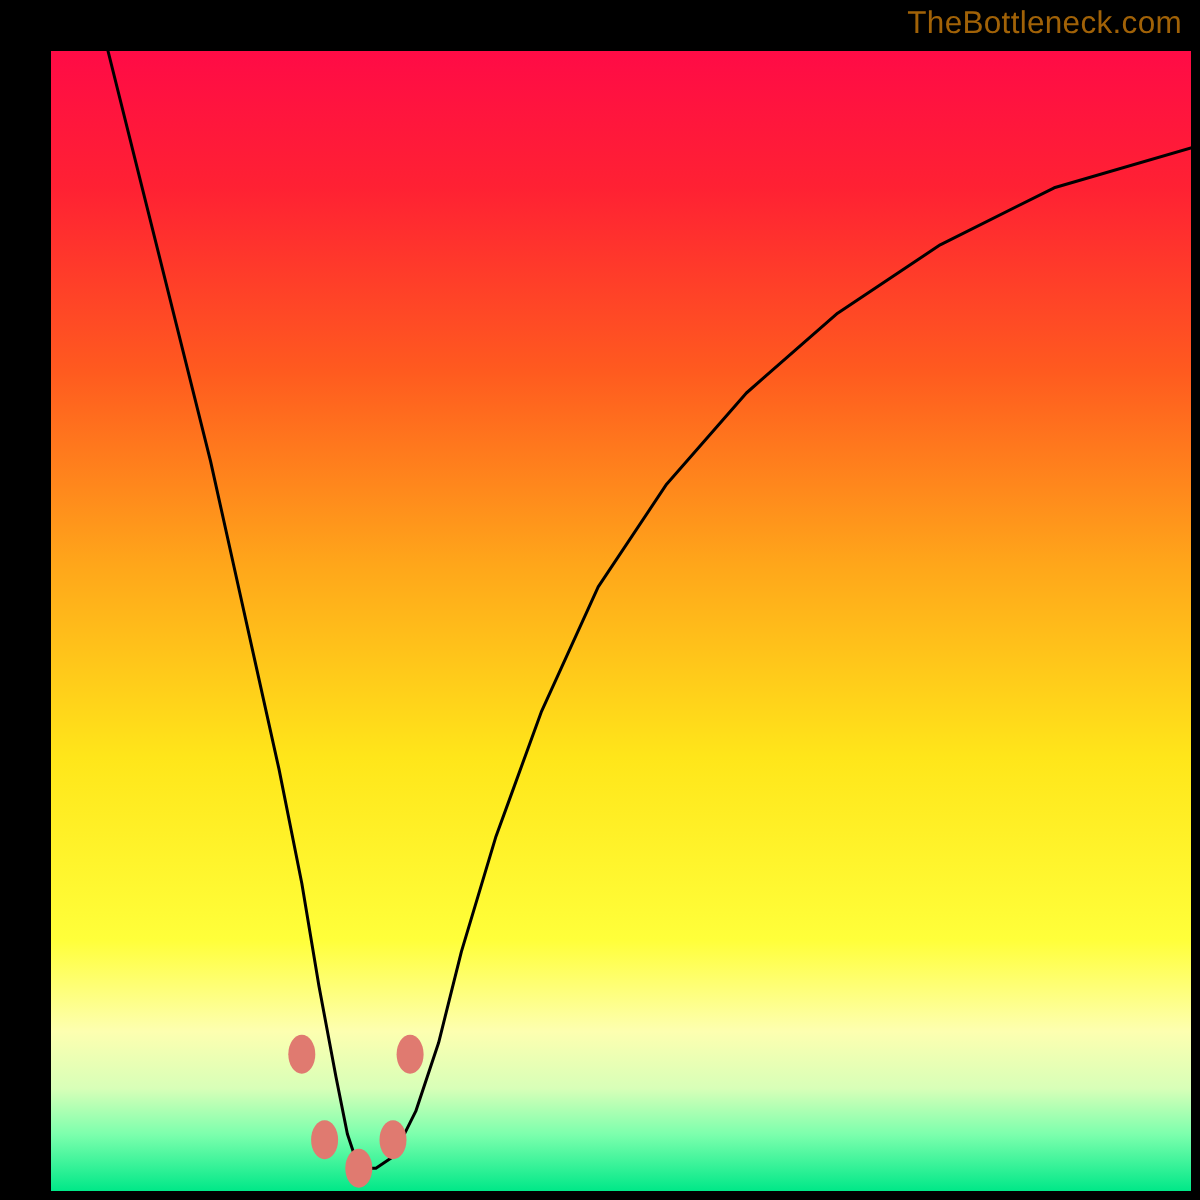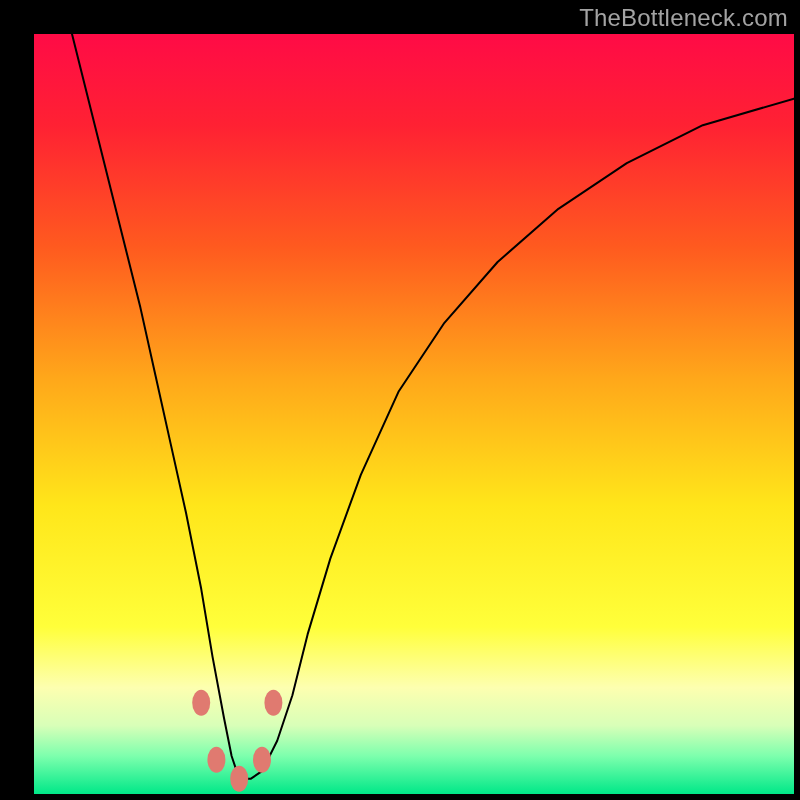--- a/index.html
+++ b/index.html
@@ -16,22 +16,22 @@
     left: 0;
     top: 0;
     width: 800px;
     height: 800px;
     background: #000;
   }
   .watermark {
     position: absolute;
     top: 4px;
     right: 12px;
-    color: #a3a3a3;
-    font-size: 24px;
+    color: #a16207;
+    font-size: 21px;
     font-weight: 500;
     letter-spacing: 0.2px;
     z-index: 10;
   }
   .plot {
     position: absolute;
     left: 34px;
     top: 34px;
     width: 760px;
     height: 760px;

